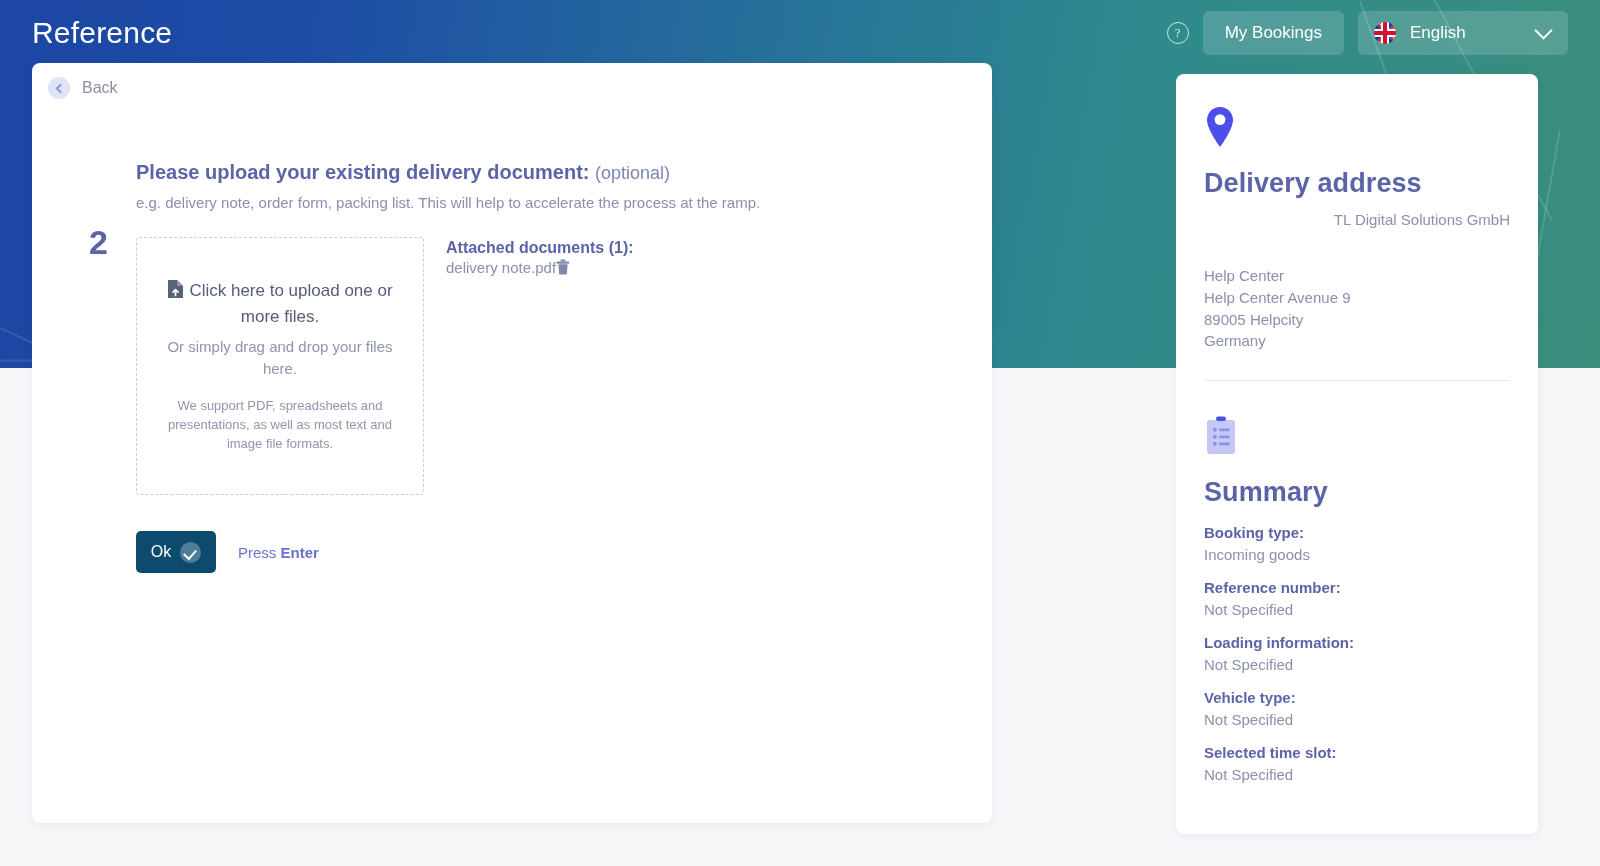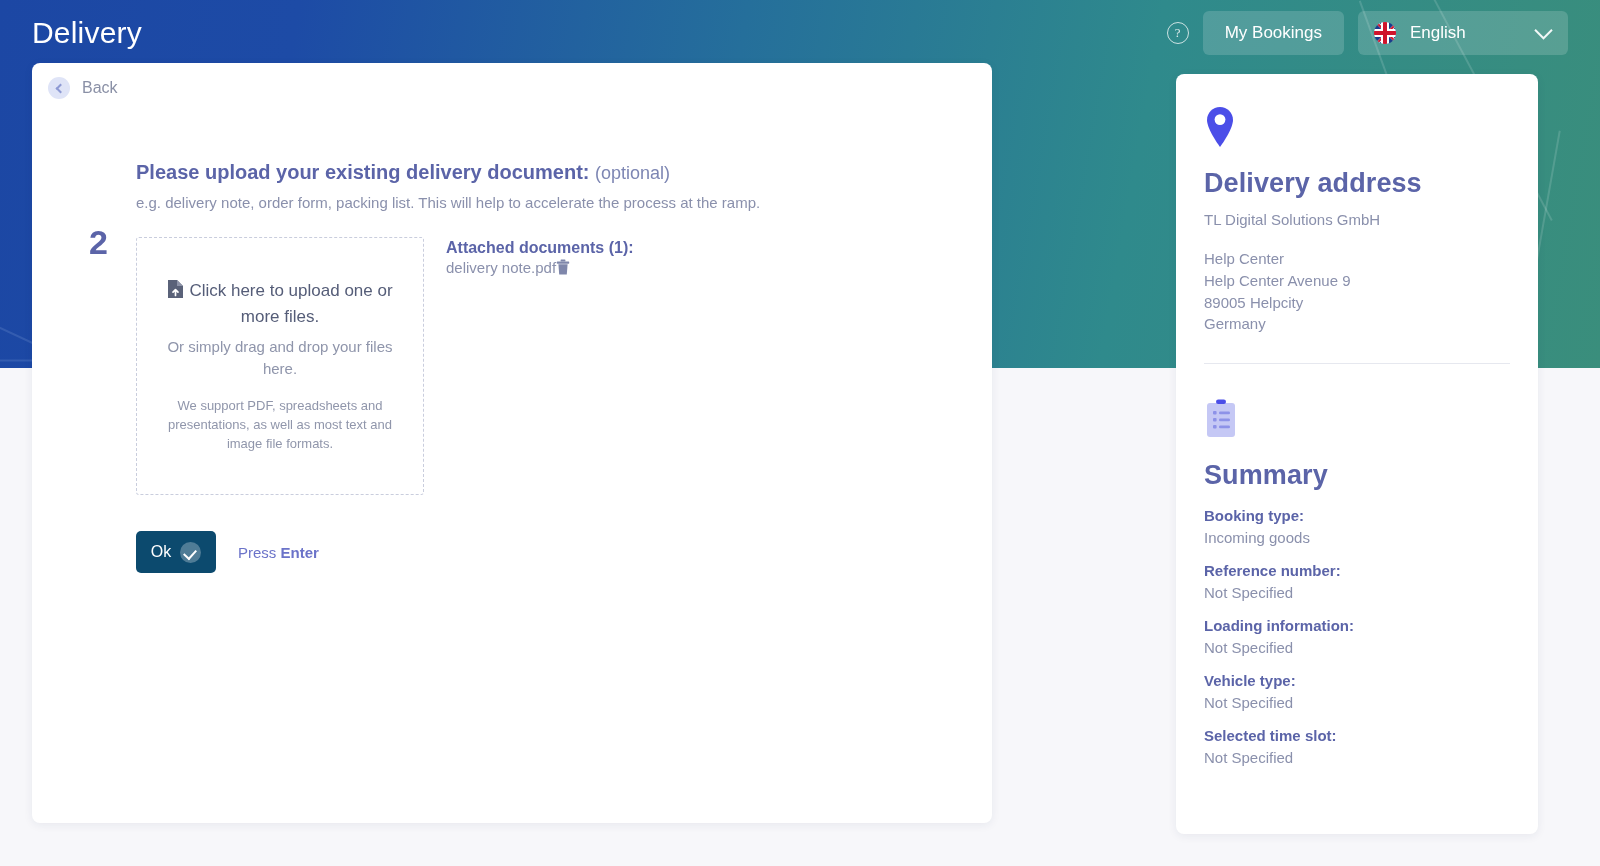--- a/index.html
+++ b/index.html
@@ -323,23 +323,24 @@
   .side-h {
     font-size: 27px;
     font-weight: 700;
     color: #5b64a8;
     letter-spacing: .1px;
   }
   .side-company {
     margin-top: 12px;
     font-size: 15px;
     color: #8a90ac;
+    text-align: right;
   }
   .side-addr {
-    margin-top: 20px;
+    margin-top: 37px;
     font-size: 15px;
     color: #8a90ac;
     line-height: 1.45;
   }
   .divider {
     margin: 28px 0 0 0;
     height: 1px;
     background: #e6e8ef;
   }
   .clip-wrap { margin-top: 34px; margin-bottom: 14px; }
@@ -374,21 +375,21 @@
       <span style="transform:rotate(180deg)"></span>
       <span style="transform:rotate(205deg)"></span>
       <span style="transform:rotate(155deg)"></span>
     </div>
     <div class="banner-streak" style="left:1430px; top:-10px; transform:rotate(62deg);"></div>
     <div class="banner-streak" style="left:1360px; top:0px; transform:rotate(70deg);"></div>
     <div class="banner-streak" style="left:1560px; top:130px; transform:rotate(100deg);"></div>
   </div>
 
   <div class="header">
-    <div class="brand">Delivery</div>
+    <div class="brand">Reference</div>
     <div class="header-right">
       <div class="help-icon">?</div>
       <div class="pill bookings">
         <span>My Bookings</span>
       </div>
       <div class="pill lang">
         <span class="flag">
           <i class="dw"></i>
             <i class="dw2"></i>
             <i class="dr"></i>

